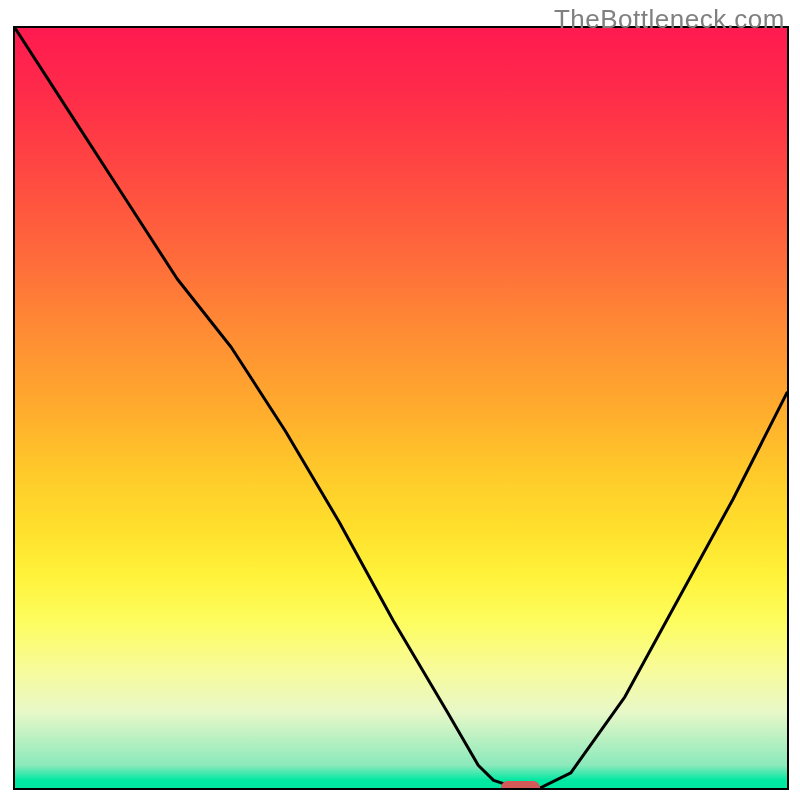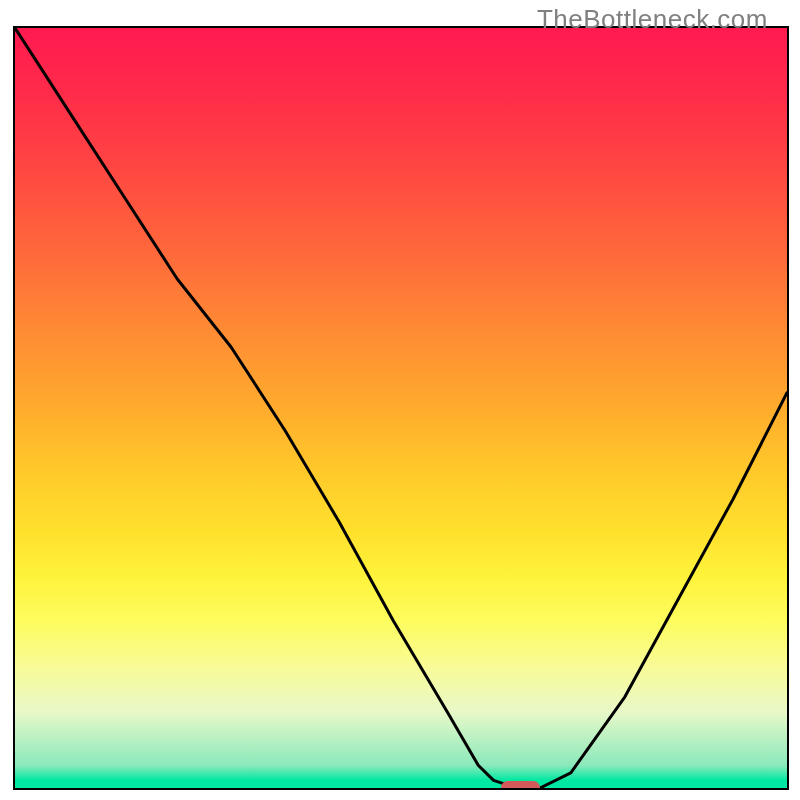--- a/index.html
+++ b/index.html
@@ -7,20 +7,21 @@
     padding: 0;
     width: 800px;
     height: 800px;
     background: #ffffff;
     font-family: Arial, Helvetica, sans-serif;
   }
   .frame {
     position: relative;
     width: 780px;
     height: 800px;
+    padding-left: 17px;
   }
   .watermark {
     position: absolute;
     top: 4px;
     right: 12px;
     color: #808080;
     font-size: 26px;
     font-weight: 400;
     letter-spacing: 0.5px;
     z-index: 10;

